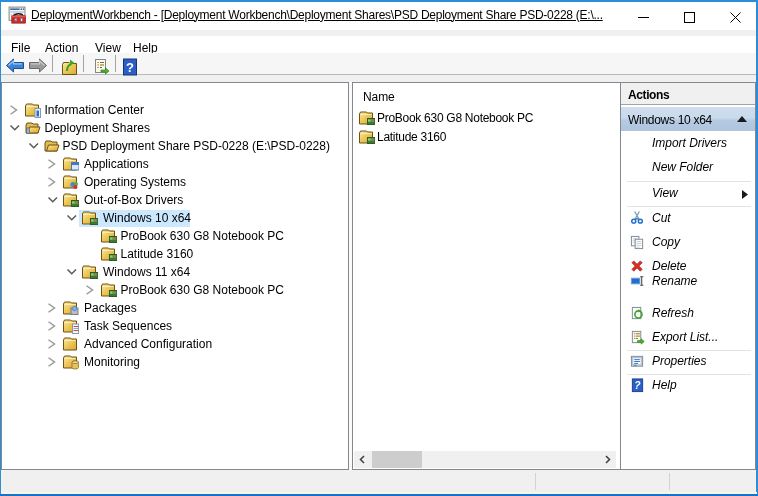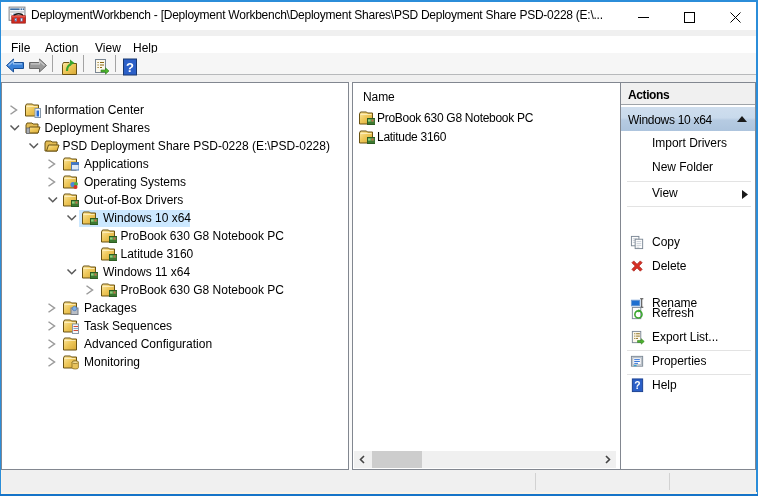--- a/index.html
+++ b/index.html
@@ -1,20 +1,20 @@
 <!DOCTYPE html>
 <html><head><meta charset="utf-8"><style>
 * { margin:0; padding:0; box-sizing:border-box; }
 html,body { width:758px; height:496px; overflow:hidden; }
 body { font-family:"Liberation Sans", sans-serif; font-size:12px; color:#000; background:#f0f0f0; position:relative; }
 #win { position:absolute; left:0; top:0; width:758px; height:496px; background:#f0f0f0; }
 .edge { position:absolute; background:#2b8dd9; }
 #titlebar { position:absolute; left:1px; top:2px; width:755px; height:28px; background:#fff; }
 #titleicon { position:absolute; left:6px; top:3px; width:19px; height:19px; }
-#titletext { position:absolute; left:30px; top:5.5px; white-space:nowrap; letter-spacing:-0.25px; }
+#titletext { position:absolute; left:30px; top:5.5px; white-space:nowrap; letter-spacing:-0.25px;text-decoration:underline; }
 .capbtn { position:absolute; top:0; width:45px; height:28px; }
 #capmin { left:619px; } #capmax { left:665px; } #capclose { left:711px; }
 #menubar { position:absolute; left:1px; top:36px; width:755px; height:23px; background:#fff; border-bottom:1px solid #b9b9b9; }
 .menuitem { position:absolute; top:5px; }
 .menuitem u { text-decoration:underline; text-underline-offset:2px; }
 #toolbar { position:absolute; left:1px; top:53px; width:755px; height:22px; background:#f6f6f6; border-bottom:1px solid #b7b9bb; }
 .tbsep { position:absolute; top:2px; width:1px; height:17px; background:#a3a3a3; }
 .tbico { position:absolute; top:5px; width:18px; height:18px; }
 .pane { position:absolute; top:82px; height:388px; background:#fff; border:1px solid #828790; }
 #treepane { left:1px; width:348px; }
@@ -30,21 +30,21 @@
 .lrow svg.licon { position:absolute; left:0px; top:0px; width:16px; height:16px; }
 #hscroll { position:absolute; left:1px; bottom:1px; width:262px; height:17px; background:#f0f0f0; }
 .sbtn { position:absolute; top:0; width:17px; height:17px; }
 #hthumb { position:absolute; left:18px; top:0px; width:50px; height:17px; background:#cdcdcd; }
 #acthdr { position:absolute; left:0; top:0; width:134px; height:22px; background:#f0f0f0; border-bottom:1px solid #9fa4a9;text-decoration:underline; }
 #acthdr span { position:absolute; left:7px; top:5px; font-weight:bold; letter-spacing:-0.4px; }
 #actgroup { position:absolute; left:0; top:24px; width:134px; height:24px;
   background:linear-gradient(#cfdeee,#c9daec 45%,#b6cbe2 55%,#adc4dd); }
 #actgroup span { position:absolute; left:7px; top:6px; letter-spacing:-0.29px; }
 #actgroup svg { position:absolute; right:8px; top:9px; }
-.arow { position:absolute; width:134px; height:24px; }
+.arow { position:absolute; width:134px; height:24px;font-style:italic; }
 .arow .lbl { position:absolute; left:31px; top:4px; letter-spacing:-0.03px; white-space:nowrap; }
 .arow svg { position:absolute; left:9px; top:4px; width:15px; height:15px; }
 .arow svg.varr { left:auto; right:7px; top:8px; width:6px; height:9px; }
 .asep { position:absolute; left:6px; width:124px; height:1px; background:#e3e3e3; }
 #statusbar { position:absolute; left:2px; top:471px; width:753px; height:21px; background:#f0f0f0; }
 .stdiv { position:absolute; top:2px; width:1px; height:17px; background:#d2d2d2; }
 </style></head>
 <body>
 <div id="win">
   <div class="edge" style="left:0;top:0;width:758px;height:2px"></div>
@@ -476,36 +476,45 @@
       </div>
 <div class="arow" style="top:72.5px">
         <span class="lbl">New Folder</span>
       </div>
 <div class="arow" style="top:98.5px">
         <span class="lbl">View</span>
         <svg class="varr" viewBox="0 0 6 9">
           <path d="M0 0 L6 4.5 L0 9 Z" fill="#1a1a1a"></path>
         </svg>
       </div>
+<div class="arow" style="top:123.5px">
+        <svg viewBox="0 0 16 16">
+          <path d="M5 0.5 L9.6 8.6 M10 0.5 L5.4 8.6" stroke="#7d97b5" stroke-width="1.3" fill="none"></path>
+          <circle cx="4" cy="10.8" r="2.1" fill="none" stroke="#1d6fd0" stroke-width="1.6"></circle>
+          <circle cx="11" cy="10.8" r="2.1" fill="none" stroke="#1d6fd0" stroke-width="1.6"></circle>
+          <path d="M5.8 9.2 L7.5 7.9 L9.2 9.2" stroke="#1d6fd0" stroke-width="1.3" fill="none"></path>
+        </svg>
+        <span class="lbl">Cut</span>
+      </div>
 <div class="arow" style="top:147.5px">
         <svg viewBox="0 0 16 16">
           <rect x="1.5" y="1.5" width="8" height="10" fill="#fdfdfd" stroke="#7b8794"></rect>
           <path d="M3 4h5M3 6h5M3 8h3" stroke="#b9c2cc" stroke-width="0.8"></path>
           <rect x="5.5" y="4.5" width="8" height="10" fill="#fdfdfd" stroke="#7b8794"></rect>
           <path d="M7 7h5M7 9h5M7 11h5M7 13h3" stroke="#b9c2cc" stroke-width="0.8"></path>
         </svg>
         <span class="lbl">Copy</span>
       </div>
 <div class="arow" style="top:171.5px">
         <svg viewBox="0 0 16 16">
           <path d="M2 4 L4 2 L7.5 5.5 L11 2 L13 4 L9.5 7.5 L13 11 L11 13 L7.5 9.5 L4 13 L2 11 L5.5 7.5 Z" fill="#d73025" stroke="#a02018" stroke-width="0.7"></path>
         </svg>
         <span class="lbl">Delete</span>
       </div>
-<div class="arow" style="top:209px">
+<div class="arow" style="top:187px">
         <svg viewBox="0 0 16 16">
           <rect x="1.5" y="4.5" width="9" height="6" fill="#1d6fd0" stroke="#6f9bd2"></rect>
           <path d="M12.5 3 L12.5 12 M10.8 3 L14.2 3 M10.8 12 L14.2 12" stroke="#444" stroke-width="1.1"></path>
         </svg>
         <span class="lbl">Rename</span>
       </div>
 <div class="arow" style="top:218.5px">
         <svg viewBox="0 0 16 16">
           <rect x="2.5" y="1.5" width="9" height="12" fill="#fdfdfd" stroke="#7b8794"></rect>
           <circle cx="9" cy="9" r="3.8" fill="none" stroke="#3aa62e" stroke-width="1.7"></circle>

